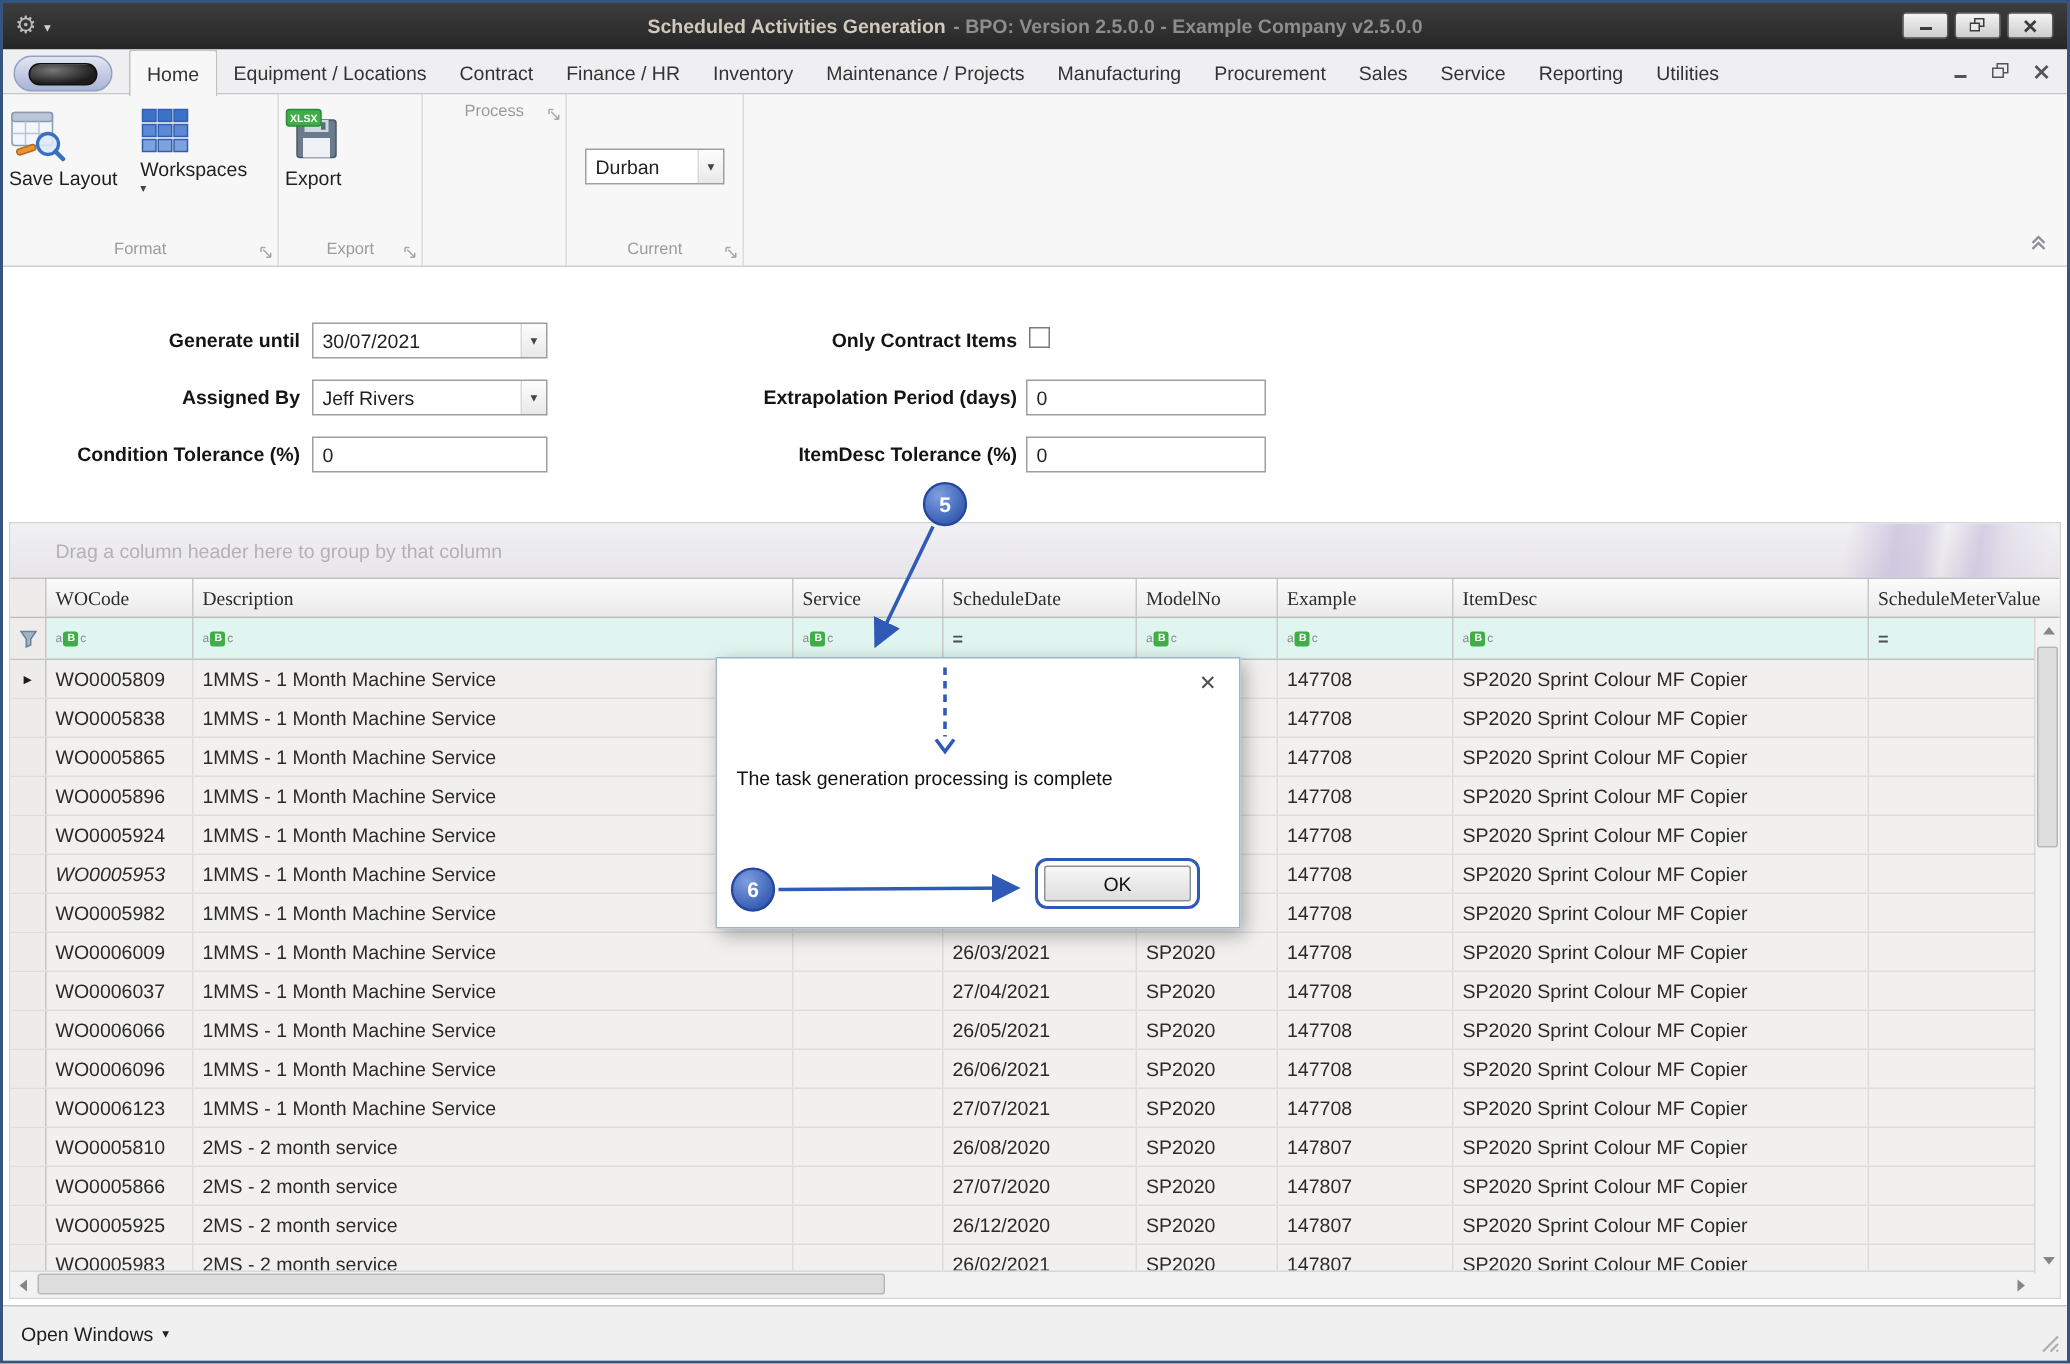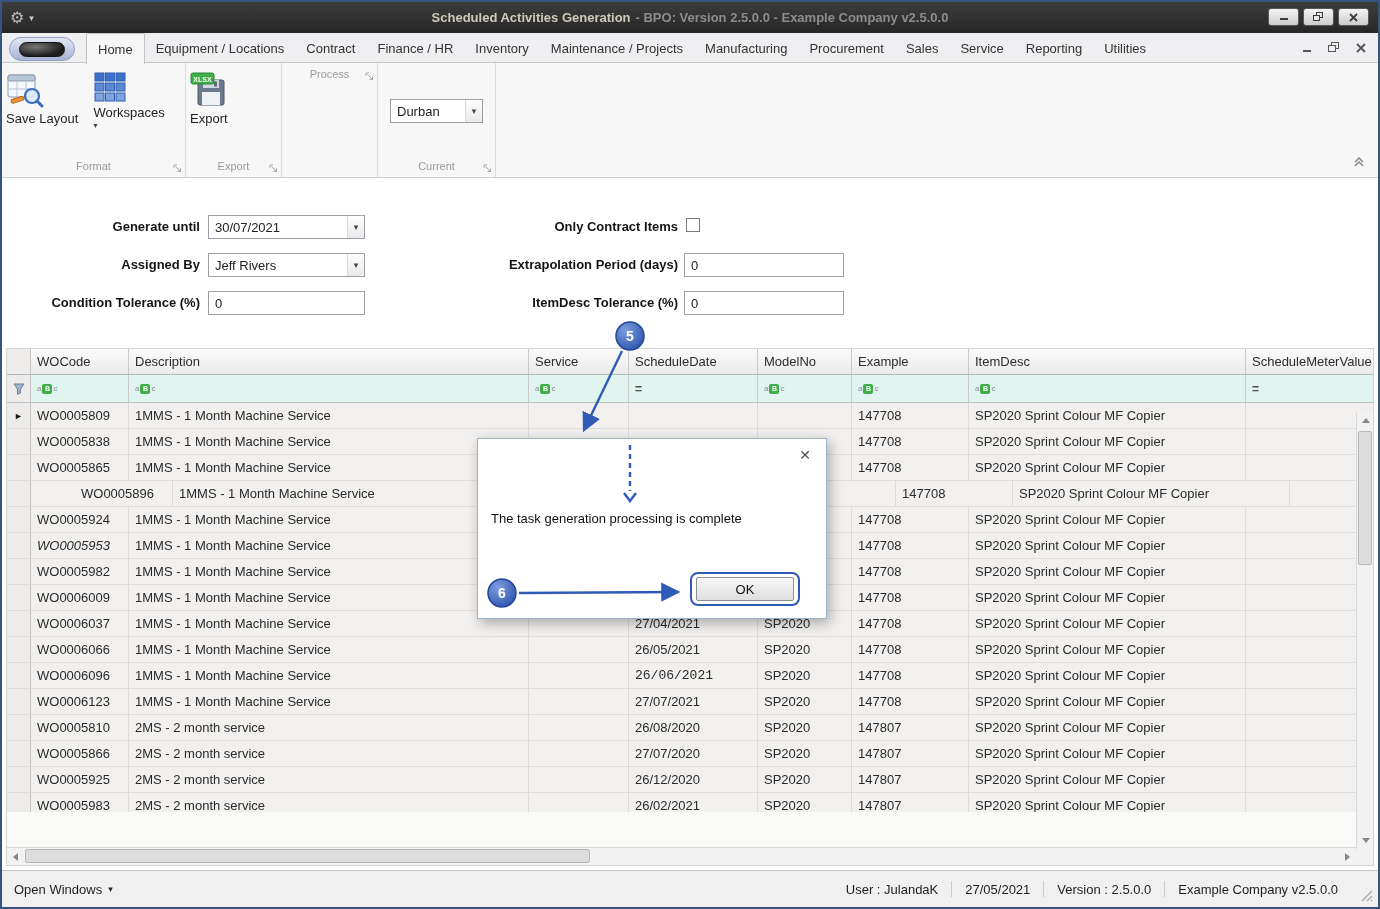--- a/index.html
+++ b/index.html
@@ -46,21 +46,21 @@
   .flabel { position:absolute; font-weight:bold; color:#141414; text-align:right; height:16px; }
   .finput { position:absolute; height:24px; border:1px solid #9aa0a6; background:#fff; display:flex; align-items:center; }
   .finput .cval { flex:1; padding-left:6px; }
   .checkbox { position:absolute; width:14px; height:14px; background:#fff; border:1px solid #7b7b7b; }
 
   
   .grid { position:absolute; top:346px; left:4px; right:4px; height:518px; background:#fafaf9; border:1px solid #d4d4d4; }
   .groupby { height:37px; background:linear-gradient(#f1f0f3,#e7e5ea); border-bottom:1px solid #bfbec4; display:flex; align-items:center; padding-left:30px; color:#b3b1b6; position:relative; overflow:hidden; }
   .groupby::after { content:''; position:absolute; right:0; top:0; bottom:0; width:230px;
      background:linear-gradient(100deg, rgba(185,175,212,0) 38%, rgba(185,175,212,.55) 52%, rgba(160,150,200,.30) 60%, rgba(185,175,212,0) 66%, rgba(185,175,212,.5) 76%, rgba(200,192,225,.25) 84%, rgba(185,175,212,0) 96%); }
-  .ghead { height:26px; display:flex; background:linear-gradient(#fbfbfb,#eaeaeb); border-bottom:1px solid #b9b9b9; color:#2c2c2c; }
+  .ghead { height:26px; display:flex; background:linear-gradient(#fbfbfb,#eaeaeb); border-bottom:1px solid #b9b9b9; color:#2c2c2c;font-family:Liberation Serif, serif; }
   .gfilter { height:28px; display:flex; background:#e0f5ef; border-bottom:1px solid #c2c2c2; }
   .gbody { height:409px; overflow:hidden; }
   .grow { height:26px; display:flex; background:#f1f0ef; border-bottom:1px solid #dedddb; color:#2a2a2a; }
   .gcell { border-right:1px solid #c9c9c9; padding-left:6px; display:flex; align-items:center; overflow:hidden; white-space:nowrap; flex-shrink:0; }
   .grow .gcell { border-right:1px solid #dddcda; }
   .gind { background:#edecea; border-right:1px solid #c6c6c6 !important; padding-left:0; justify-content:center; }
   .rowarrow { font-size:9px; color:#1c1c1c; }
   .fabc { display:inline-flex; align-items:center; font-size:8px; font-style:normal; color:#8a8a8a; }
   .fabc em { font-style:normal; }
   .fabc b { background:#3fae49; color:#fff; width:10px; height:10px; border-radius:2px; display:inline-flex; align-items:center; justify-content:center; font-size:7px; margin:0 1px; }
@@ -286,20 +286,23 @@
       <span class="cval">0</span>
     </div>
 
     <span class="flabel" style="left:420px; width:256px; top:116px;">ItemDesc Tolerance (%)</span>
     <div class="finput" style="left:682px; top:112px; width:160px;">
       <span class="cval">0</span>
     </div>
   </div>
 
   <div class="grid">
+    <div class="groupby">
+      <span>Drag a column header here to group by that column</span>
+    </div>
     <div class="ghead">
         <div class="gcell gind" style="width: 24px;"></div>
         <div class="gcell" style="width: 98px;">WOCode</div>
         <div class="gcell" style="width: 400px;">Description</div>
         <div class="gcell" style="width: 100px;">Service</div>
         <div class="gcell" style="width: 129px;">ScheduleDate</div>
         <div class="gcell" style="width: 94px;">ModelNo</div>
         <div class="gcell" style="width: 117px;">Example</div>
         <div class="gcell" style="width: 277px;">ItemDesc</div>
         <div class="gcell" style="flex: 1 1 0%; border-right: none;">ScheduleMeterValue</div>
@@ -390,21 +393,21 @@
           <div class="gcell" style="width: 400px;">1MMS - 1 Month Machine Service</div>
           <div class="gcell" style="width: 100px;"></div>
           <div class="gcell" style="width: 129px;"></div>
           <div class="gcell" style="width: 94px;"></div>
           <div class="gcell" style="width: 117px;">147708</div>
           <div class="gcell" style="width: 277px;">SP2020 Sprint Colour MF Copier</div>
           <div class="gcell" style="flex: 1 1 0%; border-right: none;"></div>
         </div>
         <div class="grow">
           <div class="gcell gind" style="width: 24px;"></div>
-          <div class="gcell" style="width: 98px; margin-left: 44px;">WO0005896</div>
+          <div class="gcell" style="width: 98px;">WO0005896</div>
           <div class="gcell" style="width: 400px;">1MMS - 1 Month Machine Service</div>
           <div class="gcell" style="width: 100px;"></div>
           <div class="gcell" style="width: 129px;"></div>
           <div class="gcell" style="width: 94px;"></div>
           <div class="gcell" style="width: 117px;">147708</div>
           <div class="gcell" style="width: 277px;">SP2020 Sprint Colour MF Copier</div>
           <div class="gcell" style="flex: 1 1 0%; border-right: none;"></div>
         </div>
         <div class="grow">
           <div class="gcell gind" style="width: 24px;"></div>
@@ -470,21 +473,21 @@
           <div class="gcell" style="width: 94px;">SP2020</div>
           <div class="gcell" style="width: 117px;">147708</div>
           <div class="gcell" style="width: 277px;">SP2020 Sprint Colour MF Copier</div>
           <div class="gcell" style="flex: 1 1 0%; border-right: none;"></div>
         </div>
         <div class="grow">
           <div class="gcell gind" style="width: 24px;"></div>
           <div class="gcell" style="width: 98px;">WO0006096</div>
           <div class="gcell" style="width: 400px;">1MMS - 1 Month Machine Service</div>
           <div class="gcell" style="width: 100px;"></div>
-          <div class="gcell" style="width: 129px; font-family: Liberation Mono, monospace;">26/06/2021</div>
+          <div class="gcell" style="width: 129px;">26/06/2021</div>
           <div class="gcell" style="width: 94px;">SP2020</div>
           <div class="gcell" style="width: 117px;">147708</div>
           <div class="gcell" style="width: 277px;">SP2020 Sprint Colour MF Copier</div>
           <div class="gcell" style="flex: 1 1 0%; border-right: none;"></div>
         </div>
         <div class="grow">
           <div class="gcell gind" style="width: 24px;"></div>
           <div class="gcell" style="width: 98px;">WO0006123</div>
           <div class="gcell" style="width: 400px;">1MMS - 1 Month Machine Service</div>
           <div class="gcell" style="width: 100px;"></div>
@@ -557,29 +560,20 @@
       <div class="sbox" style="right:17px; top:0;">
           <span class="tri tri-right"></span>
         </div>
     </div>
   </div>
 
   <div class="statusbar">
     <div class="sb-left">
       <span>Open Windows</span>
       <span class="caret-down">▾</span>
-    </div>
-    <div class="sb-right">
-      <span>User : JulandaK</span>
-      <span class="sb-sep"></span>
-      <span>27/05/2021</span>
-      <span class="sb-sep"></span>
-      <span>Version : 2.5.0.0</span>
-      <span class="sb-sep"></span>
-      <span>Example Company v2.5.0.0</span>
     </div>
     <svg class="grip" width="14" height="14">
       <path d="M12,2 L2,12 M12,7 L7,12 M12,11 L11,12" stroke="#b0b0b0" stroke-width="1.6"></path>
     </svg>
   </div>
 
   <div class="dialog">
     <span class="dlg-close">✕</span>
     <div class="dlg-msg">The task generation processing is complete</div>
     <div class="ok-wrap">

